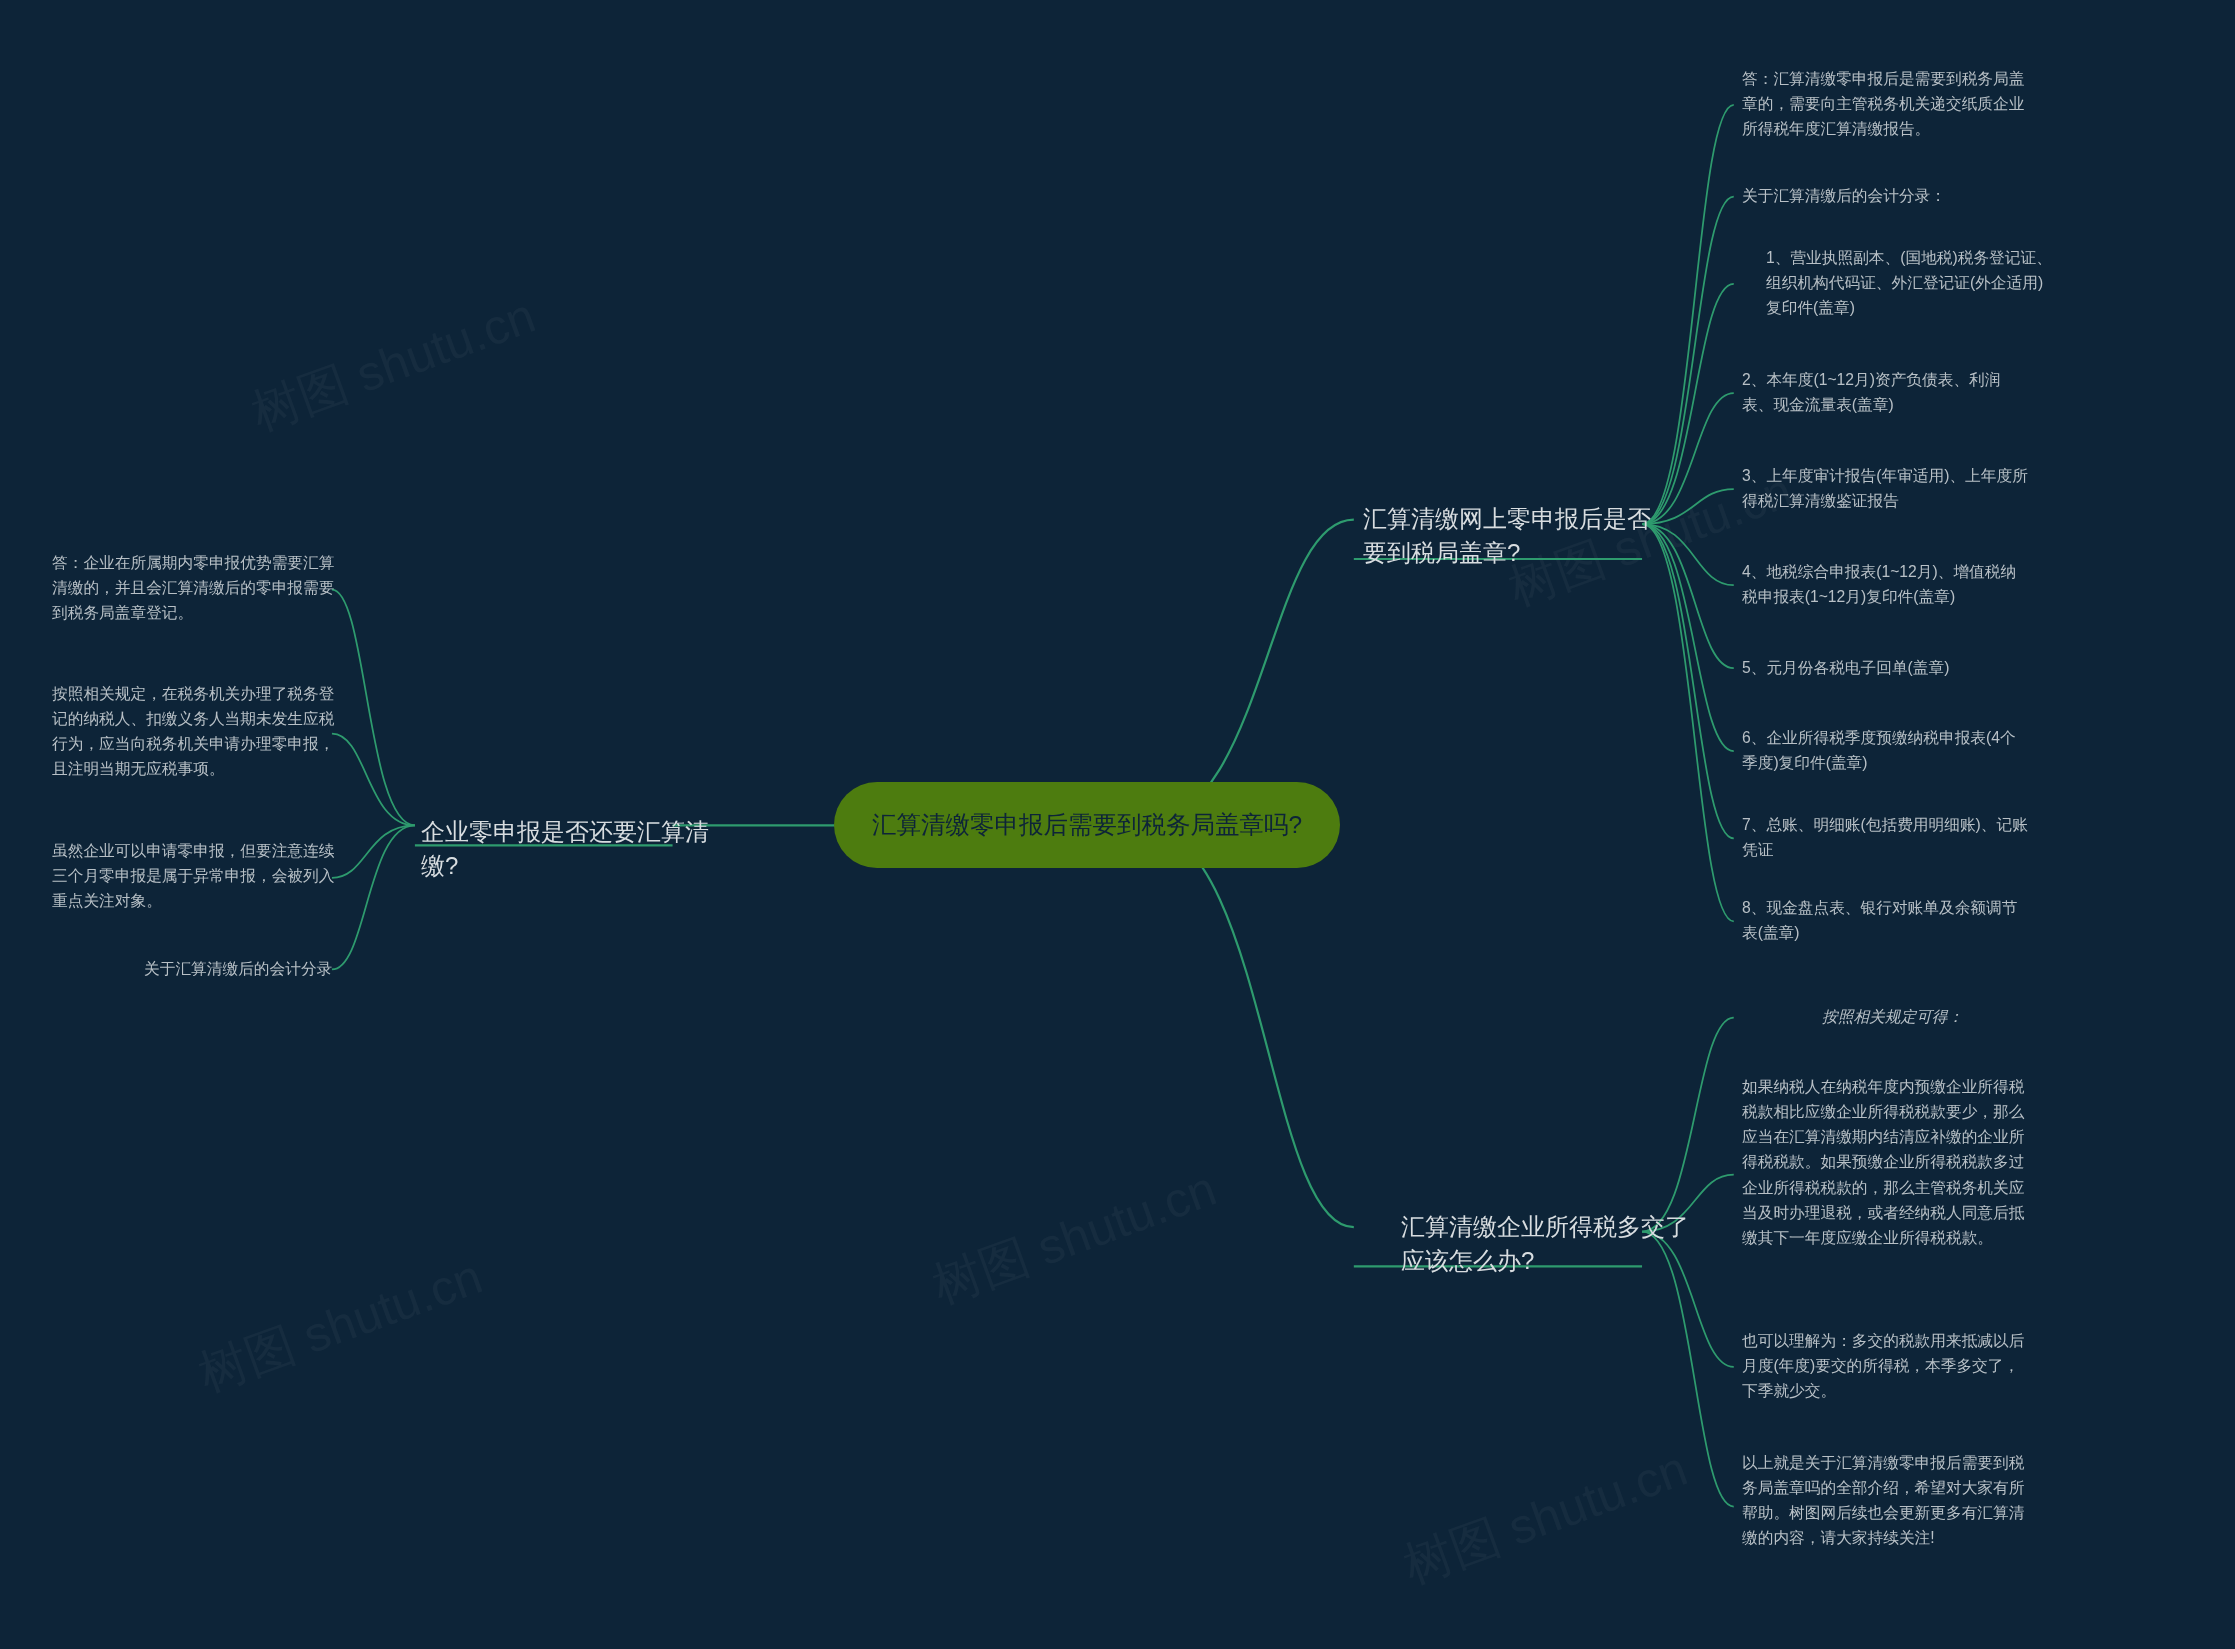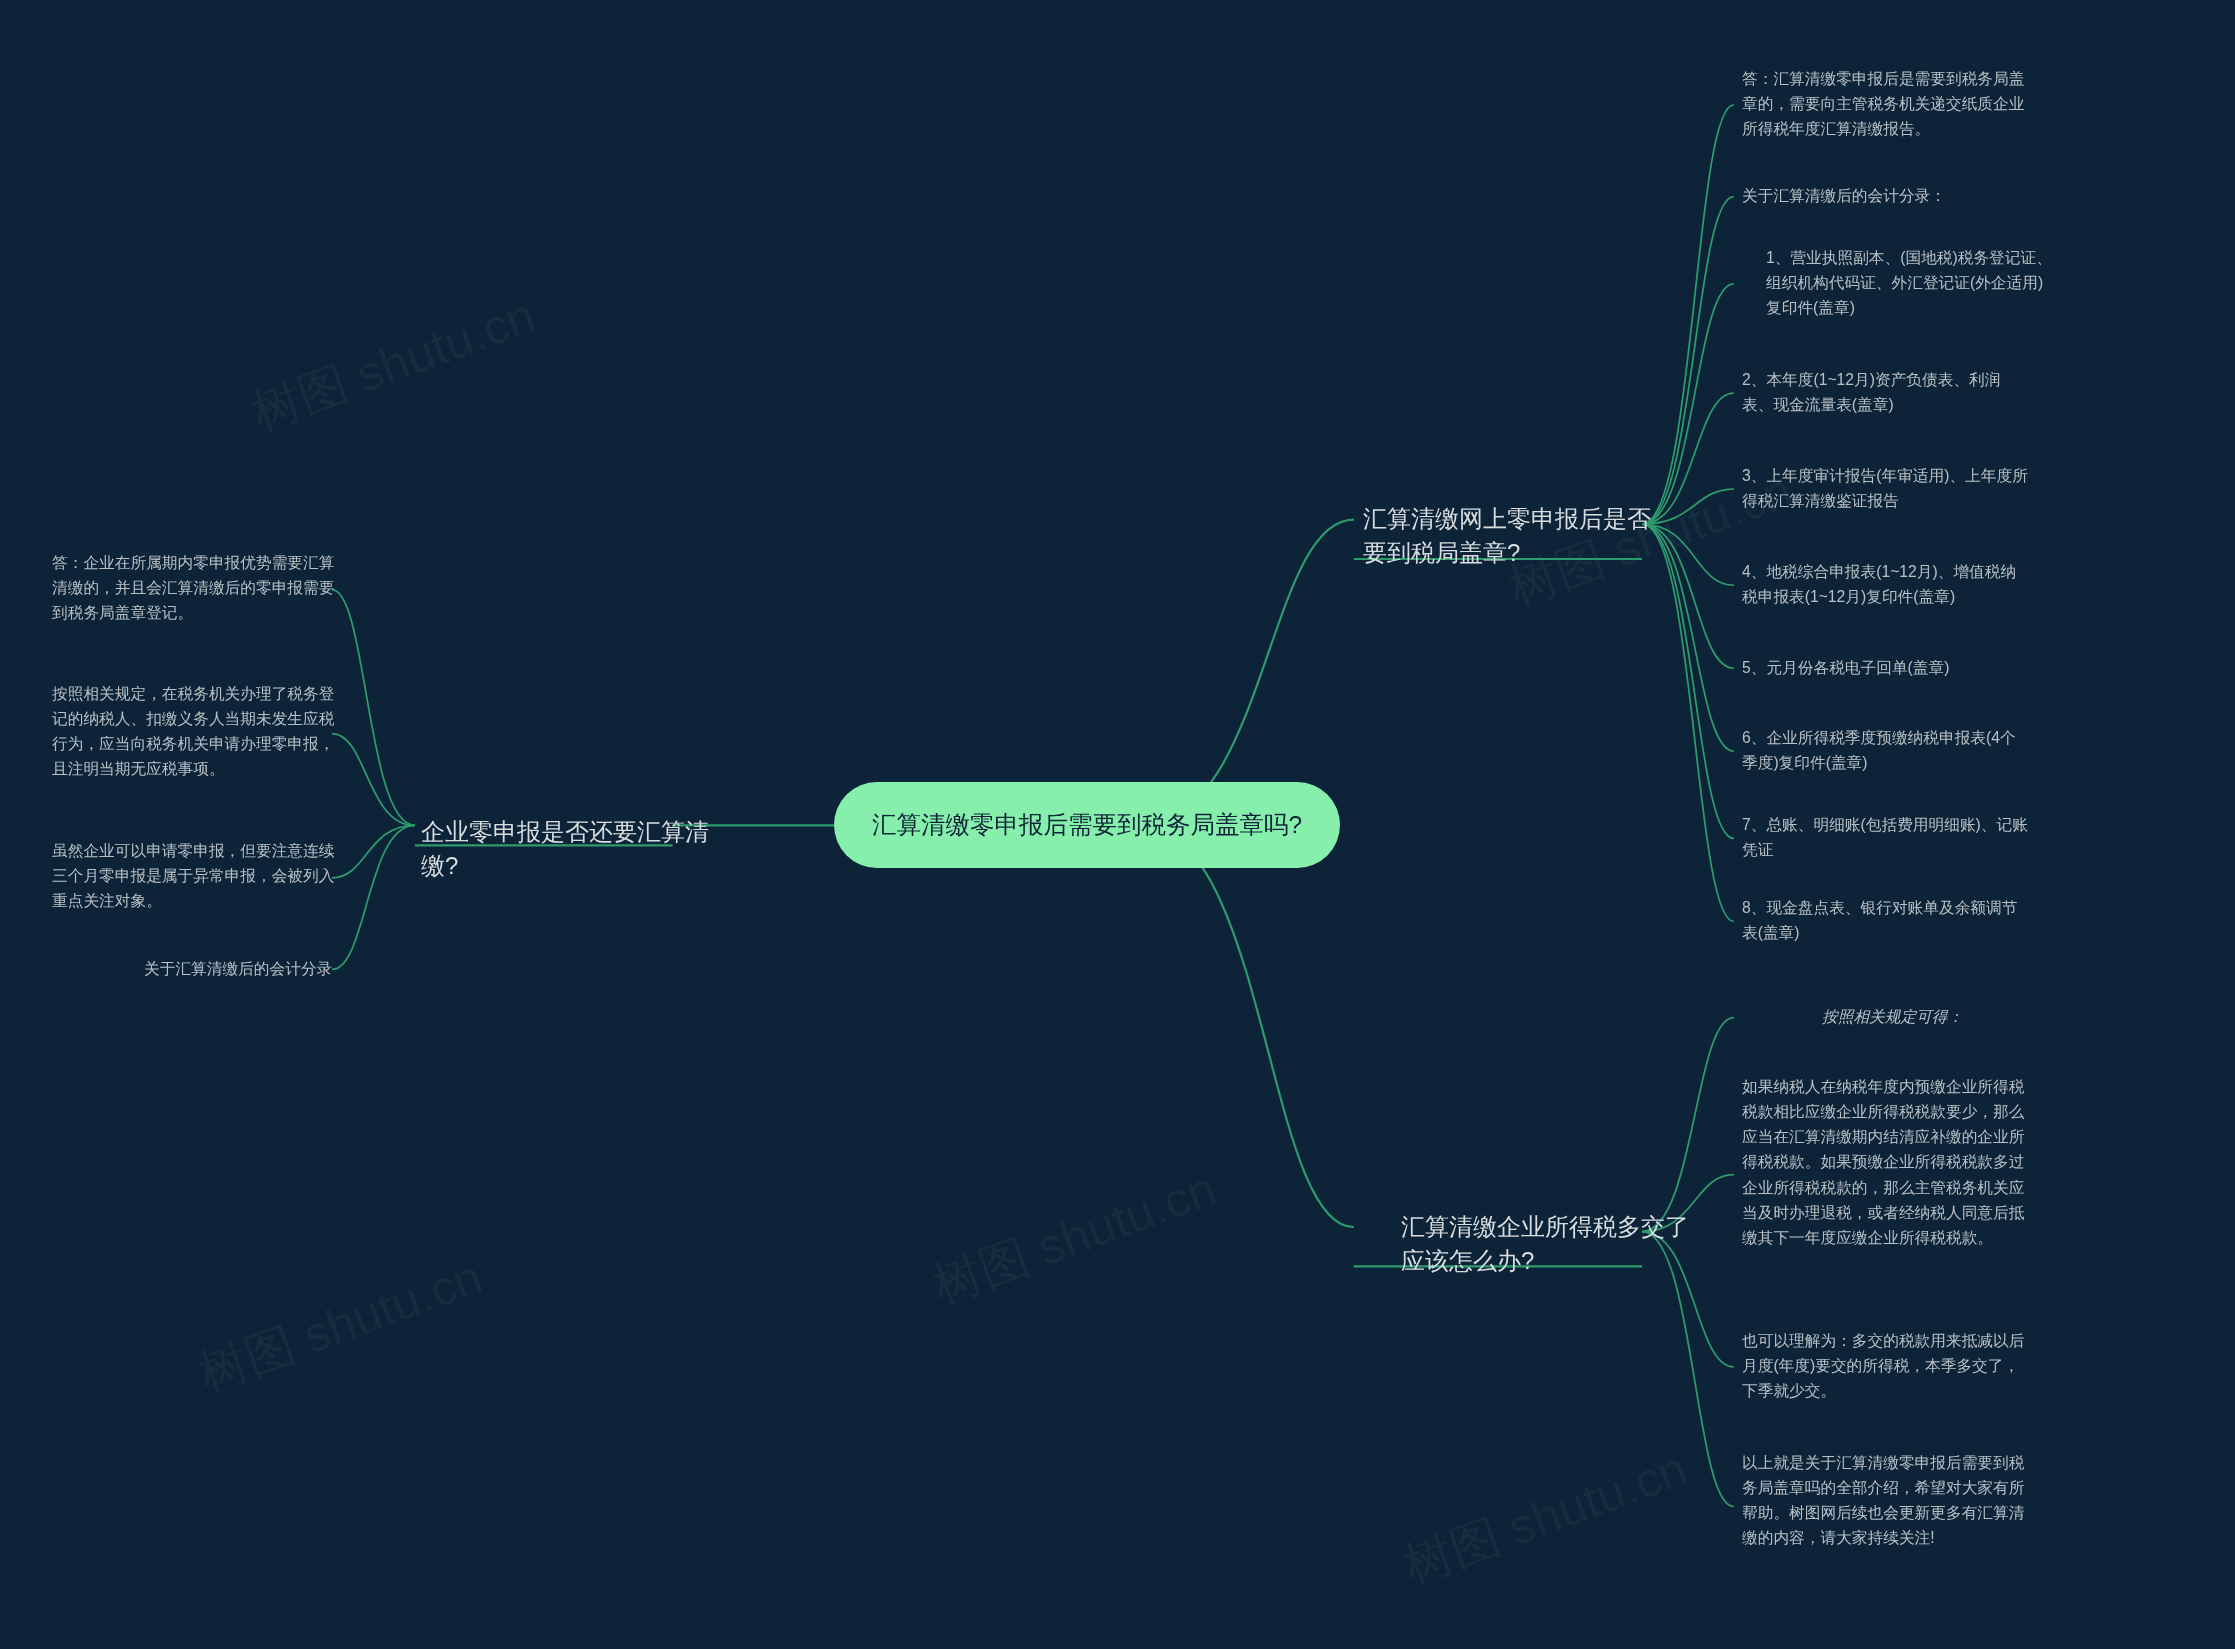--- a/index.html
+++ b/index.html
@@ -16,21 +16,21 @@
     color: rgba(255,255,255,0.04);
     font-size: 49px;
     font-weight: 400;
     transform: rotate(-20deg);
     pointer-events: none;
     user-select: none;
     white-space: nowrap;
   }
   .center-node {
     position: absolute;
-    background: #86efac;
+    background: #4d7c0f;
     color: #0d2438;
     border-radius: 44px;
     padding: 24.5px 38px;
     font-size: 24.5px;
     line-height: 1.5;
     text-align: center;
     font-weight: 500;
     min-width: 314px;
   }
   .branch-label {

